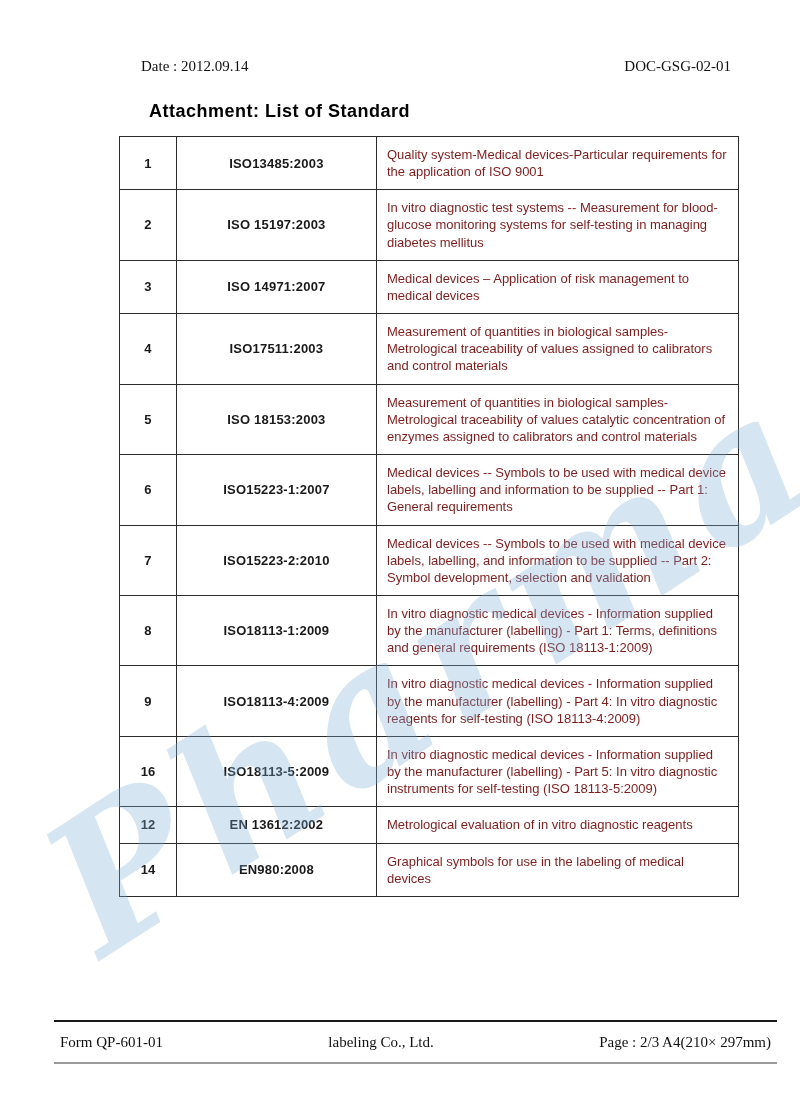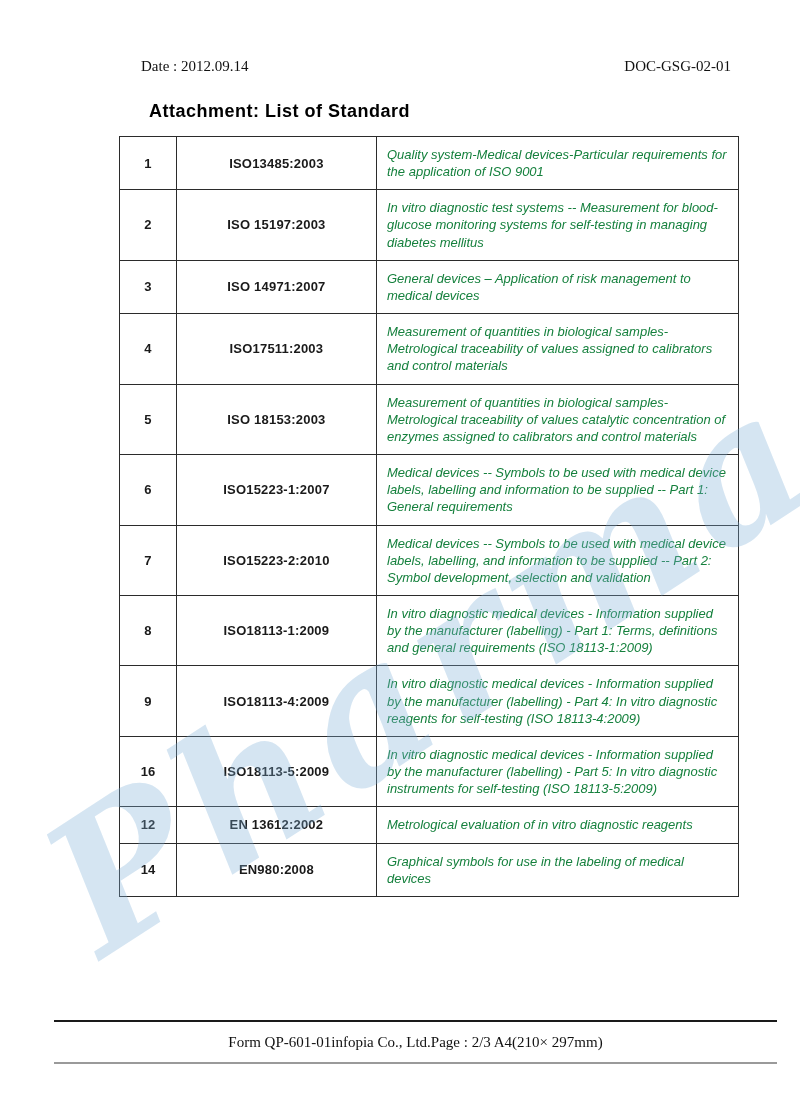--- a/index.html
+++ b/index.html
@@ -64,22 +64,21 @@
   td.col-code {
     width: 188px;
     font-weight: bold;
     font-size: 13.5px;
     padding-left: 14px;
     letter-spacing: 0.2px;
     text-align: center;
   }
   td.col-desc {
     width: 368px;
-    color: #15803d;
-    font-style: italic;
+    color: #7f1d1d;
   }
 
   
   .watermark {
     position: absolute;
     z-index: 2;
     left: -40px;
     top: 560px;
     width: 940px;
     text-align: center;
@@ -100,21 +99,21 @@
   .doc-footer {
     position: absolute;
     left: 54px;
     right: 52px;
     top: 1020px;
     border-top: 2px solid #1a1a1a;
     border-bottom: 2px solid #9a9a9a;
     height: 40px;
     display: flex;
     align-items: center;
-    justify-content: center;
+    justify-content: space-between;
     font-family: "Liberation Serif", serif;
     font-size: 15px;
     color: #111;
     padding: 0 6px;
   }
 </style>
 </head>
 <body>
 
 <div class="page">
@@ -137,21 +136,21 @@
 
         <tr>
           <td class="col-no">2</td>
           <td class="col-code">ISO 15197:2003</td>
           <td class="col-desc">In vitro diagnostic test systems -- Measurement for blood-glucose monitoring systems for self-testing in managing diabetes mellitus</td>
         </tr>
 
         <tr>
           <td class="col-no">3</td>
           <td class="col-code">ISO 14971:2007</td>
-          <td class="col-desc">General devices – Application of risk management to medical devices</td>
+          <td class="col-desc">Medical devices – Application of risk management to medical devices</td>
         </tr>
 
         <tr>
           <td class="col-no">4</td>
           <td class="col-code">ISO17511:2003</td>
           <td class="col-desc">Measurement of quantities in biological samples- Metrological traceability of values assigned to calibrators and control materials</td>
         </tr>
 
         <tr>
           <td class="col-no">5</td>
@@ -202,17 +201,17 @@
           <td class="col-code">EN980:2008</td>
           <td class="col-desc">Graphical symbols for use in the labeling of medical devices</td>
         </tr>
       </tbody>
   </table>
 
   <div class="watermark">Pharma</div>
 
   <div class="doc-footer">
     <span>Form QP-601-01</span>
-    <span>infopia Co., Ltd.</span>
+    <span>labeling Co., Ltd.</span>
     <span>Page : 2/3   A4(210× 297mm)</span>
   </div>
 
 </div>
 
 </body></html>

